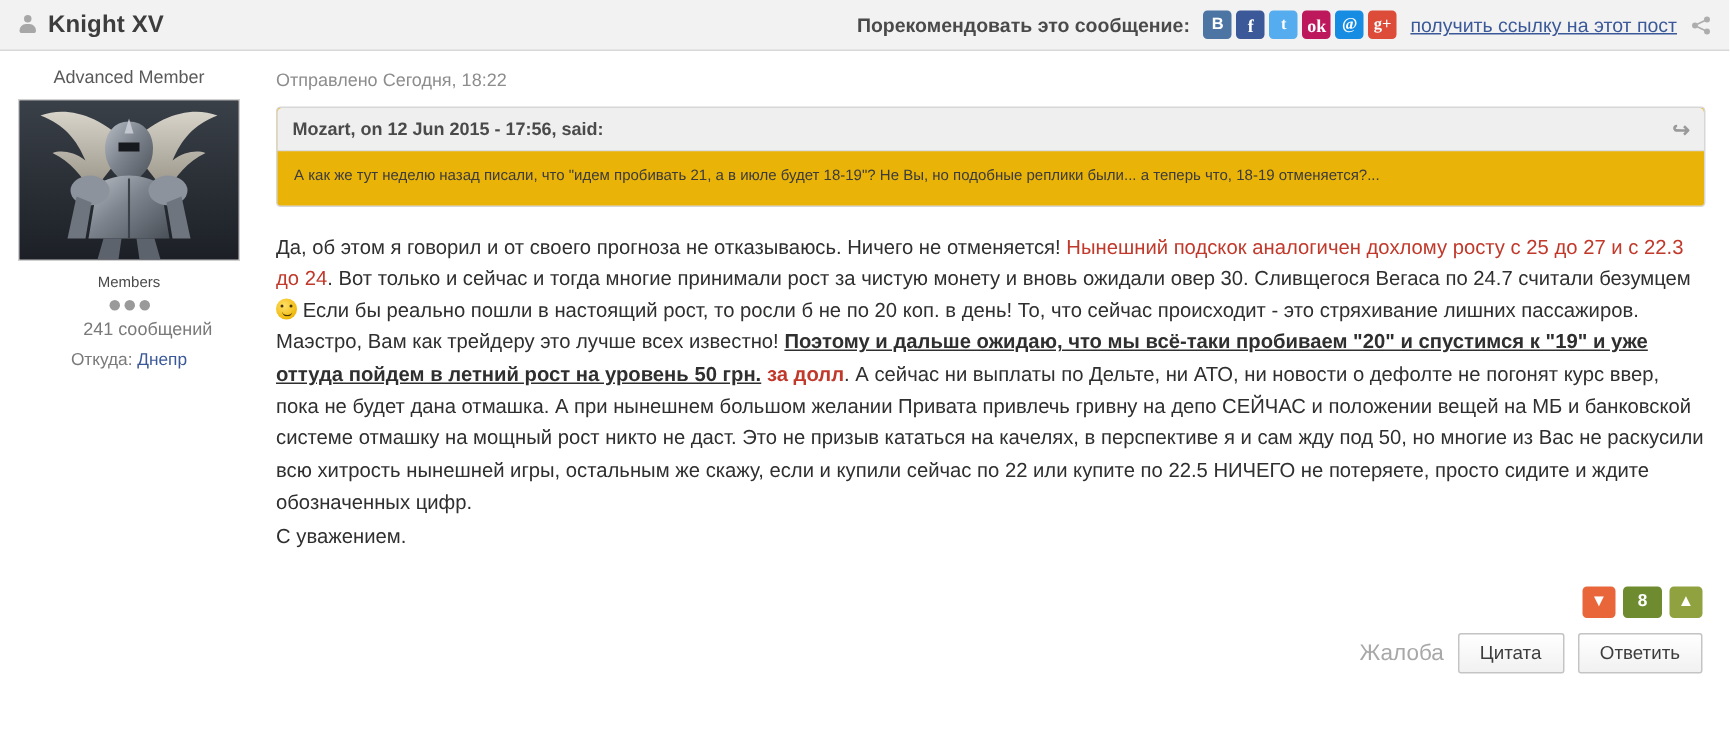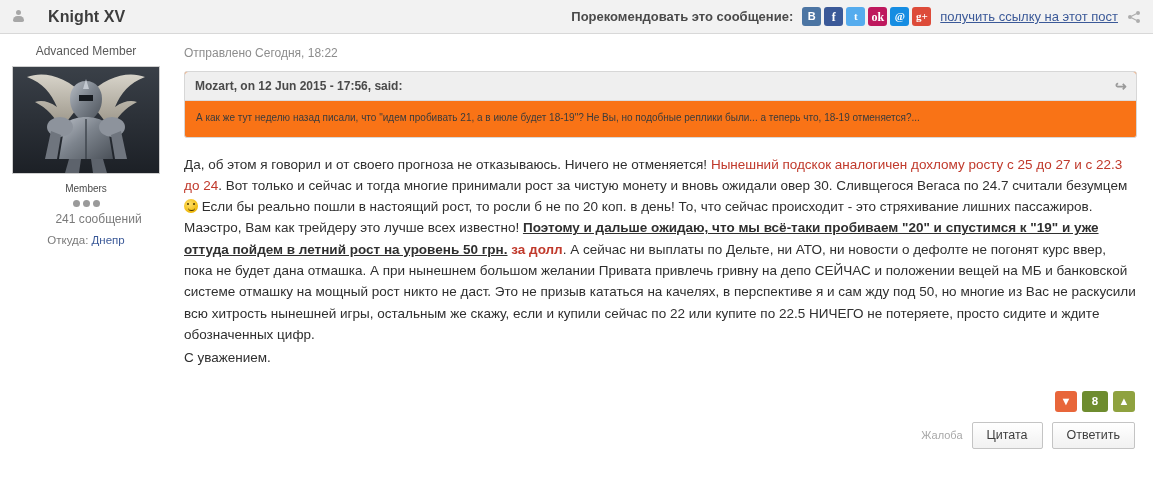--- a/index.html
+++ b/index.html
@@ -20,21 +20,21 @@
     height: 34px;
     background: #f2f2f2;
     border-bottom: 1px solid #d8d8d8;
     display: flex;
     align-items: center;
     padding: 0 12px;
   }
   .topbar-left {
     display: flex;
     align-items: center;
-    gap: 23px;
+    gap: 7px;
   }
   .user-badge-icon {
     width: 13px; height: 13px;
     position: relative;
     display: inline-block;
     opacity: .55;
   }
   .user-badge-icon::before {
     content: "";
     position: absolute;
@@ -169,21 +169,21 @@
   .posted-line {
     font-size: 12px;
     color: #8d8d8d;
     margin-bottom: 11px;
   }
 
   
   .quote {
     border: 1px solid #d7d7d7;
     border-radius: 3px;
-    background: #f97316;
+    background: #eab308;
     margin-bottom: 16px;
   }
   .quote-head {
     background: #efefef;
     border-bottom: 1px solid #dcdcdc;
     padding: 7px 10px;
     font-size: 12px;
     font-weight: bold;
     color: #4a4a4a;
     position: relative;
@@ -287,21 +287,21 @@
   .actions-row {
     margin-top: 10px;
     display: flex;
     align-items: center;
     justify-content: flex-end;
     gap: 9px;
     padding-right: 2px;
     padding-bottom: 12px;
   }
   .report-link {
-    font-size: 11px;
+    font-size: 15px;
     color: #a8a8a8;
     cursor: pointer;
   }
   .btn {
     border: 1px solid #c4c4c4;
     background: linear-gradient(#ffffff, #f1f1f1);
     border-radius: 2px;
     padding: 5px 14px;
     font-size: 12.5px;
     color: #3d3d3d;

